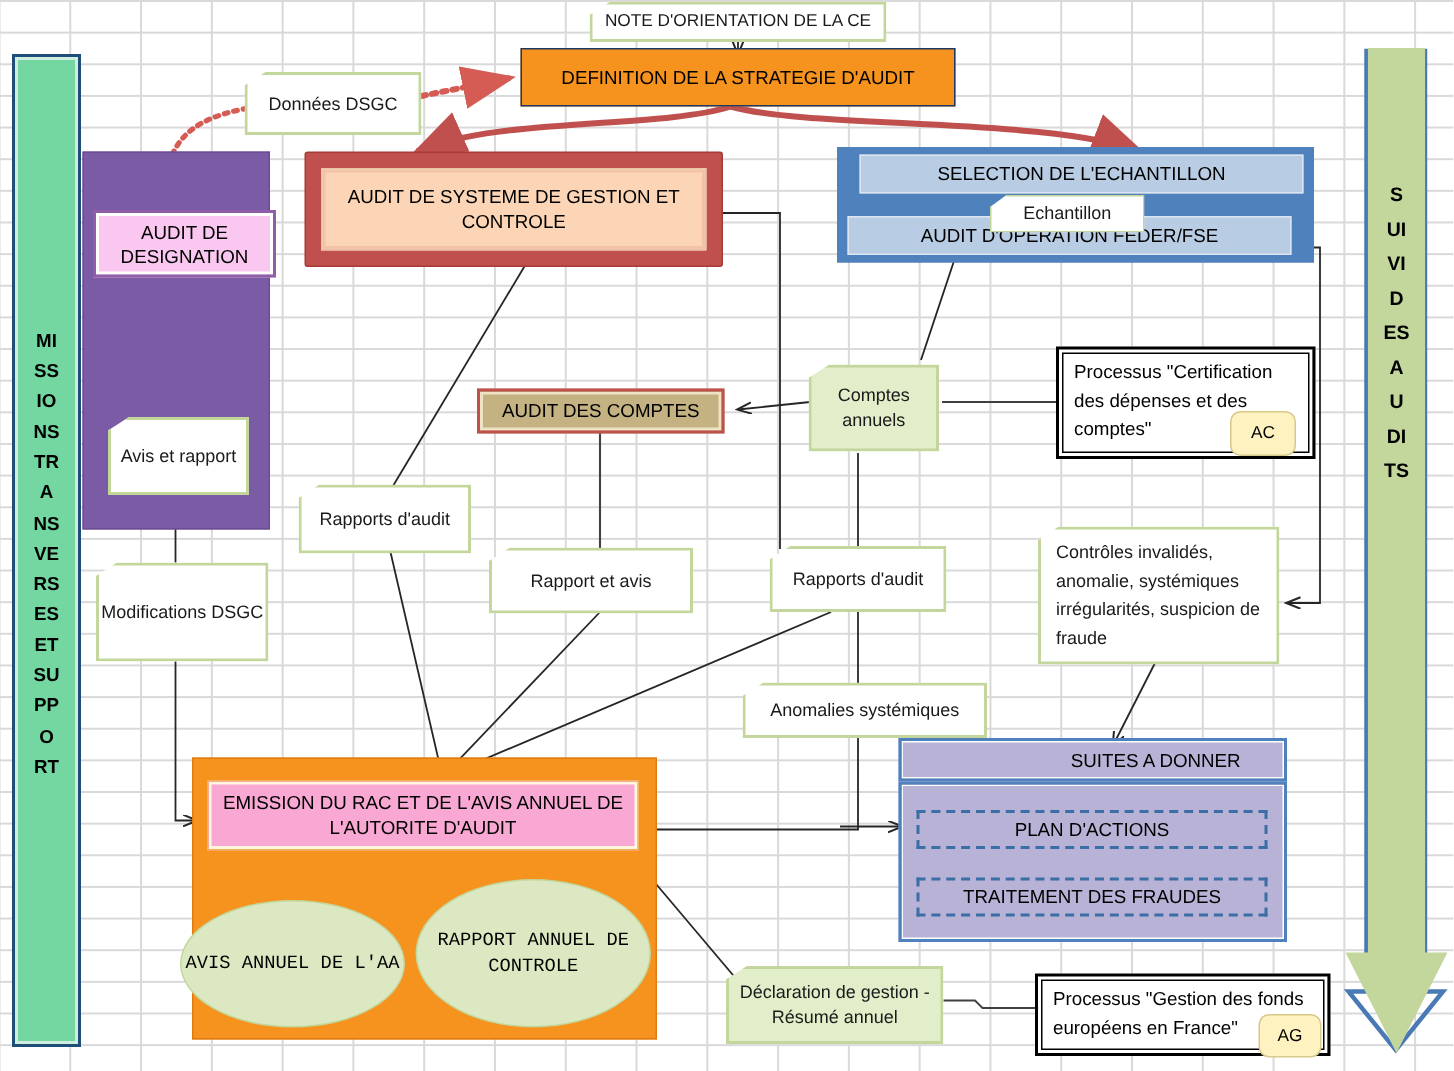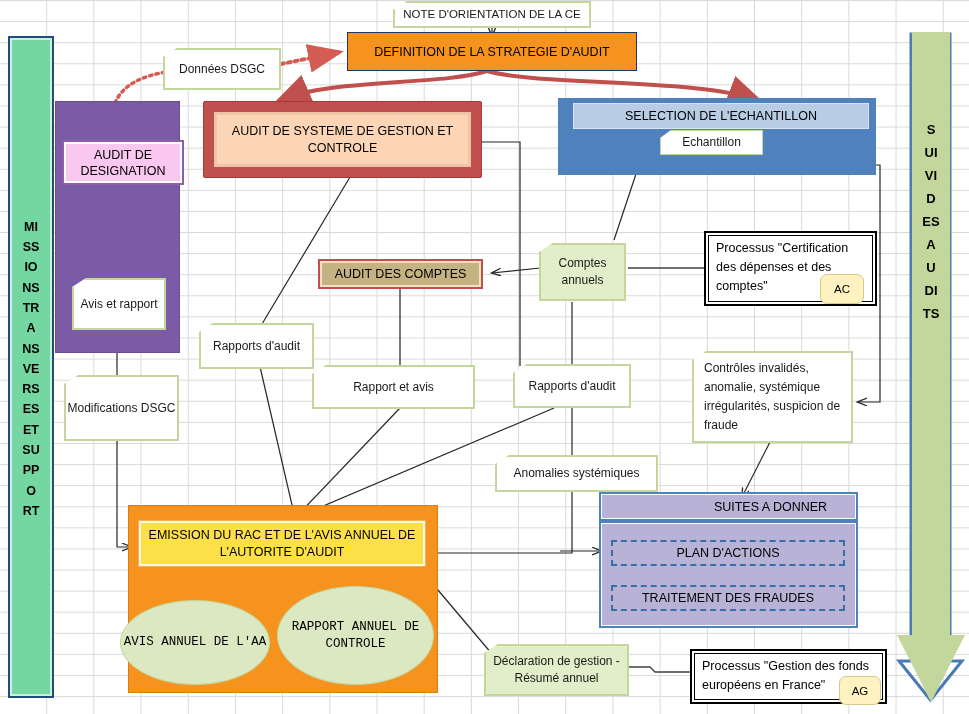--- a/index.html
+++ b/index.html
@@ -65,21 +65,21 @@
   .box-blue .inner{background:#b8cce4;border:1px solid #dbe5f1;color:#000;font-size:12.5px;}
 
   .box-tan{background:#c4b283;border:2px solid #c0504d;box-shadow:inset 0 0 0 2px #efe3c6;}
   .box-tan .lbl{display:flex;align-items:center;justify-content:center;width:100%;height:100%;font-size:12.5px;color:#000;}
 
   .box-purple{background:#7b5ba6;border:1px solid #6a4d92;}
   .box-pink{background:#f9c7f0;border:2px solid #8e5fa8;box-shadow:inset 0 0 0 2px #ffffff;}
   .box-pink .lbl{display:flex;align-items:center;justify-content:center;text-align:center;width:100%;height:100%;font-size:12.5px;line-height:16px;color:#000;}
 
   .box-bigorange{background:#f5931e;border:1px solid #e07b12;}
-  .box-yellow{background:#fde047;border:1px solid #f2b15c;box-shadow:inset 0 0 0 2px #fff6de;}
+  .box-yellow{background:#f9a8d4;border:1px solid #f2b15c;box-shadow:inset 0 0 0 2px #fff6de;}
   .box-yellow .lbl{display:flex;align-items:center;justify-content:center;text-align:center;width:100%;height:100%;font-size:12.5px;line-height:17px;color:#000;}
 
   .box-lav{background:#b8b3d6;border:2px solid #4f81bd;box-shadow:inset 0 0 0 1px #ffffff;}
   .box-lav .lbl{display:flex;align-items:center;justify-content:center;width:100%;height:100%;font-size:12.5px;color:#000;margin-left:42px;}
   .box-lavpanel{background:#b8b3d6;border:2px solid #4f81bd;box-shadow:inset 0 0 0 1px #ffffff;}
   .dashbox{
     position:absolute;box-sizing:border-box;
     background:#b8b3d6;border:2px dashed #3a6ea5;
     display:flex;align-items:center;justify-content:center;
     font-size:12.5px;color:#000;
@@ -222,20 +222,23 @@
 <div class="node box-red outer" style="left:203px;top:101px;width:279px;height:77px;">
   <div class="inner" style="left:10px;top:10px;right:10px;bottom:10px;width:auto;height:auto;padding:0 6px;">
     <span>AUDIT DE SYSTEME DE GESTION ET CONTROLE</span>
   </div>
 </div>
 
 <div class="node box-blue outer" style="left:558px;top:98px;width:318px;height:77px;">
   <div class="inner" style="left:14px;top:4px;right:6px;height:26px;width:auto;">
     <span>SELECTION DE L'ECHANTILLON</span>
   </div>
+  <div class="inner" style="left:6px;top:45px;right:14px;height:26px;width:auto;">
+    <span>AUDIT D'OPERATION  FEDER/FSE</span>
+  </div>
 </div>
 
 <div class="doc" style="left:660px;top:130px;width:103px;height:25px;border:1px solid #c3d69b;clip-path:polygon(11px 0,100% 0,100% 100%,0 100%,0 8px);">
   <span>Echantillon</span>
 </div>
 
 <div class="node box-purple outer" style="left:55px;top:101px;width:125px;height:252px;">
 </div>
 <div class="node box-pink" style="left:62px;top:140px;width:122px;height:45px;">
   <span class="lbl">AUDIT DE DESIGNATION</span>
@@ -259,30 +262,30 @@
 
 <div class="proc" style="left:704px;top:231px;width:173px;height:75px;">
   <span class="txt">Processus "Certification des dépenses et des comptes"</span>
   <span class="badge" style="left:114px;top:41px;width:42px;height:28px;">AC</span>
 </div>
 
 <div class="doc" style="left:199px;top:323px;width:115px;height:46px;">
   <span>Rapports d'audit</span>
 </div>
 
-<div class="doc" style="left:312px;top:365px;width:163px;height:44px;justify-content:center;">
+<div class="doc" style="left:326px;top:365px;width:136px;height:44px;justify-content:center;">
   <span>Rapport  et avis</span>
 </div>
 
 <div class="doc" style="left:513px;top:364px;width:118px;height:44px;">
   <span>Rapports d'audit</span>
 </div>
 
 <div class="doc alignleft" style="left:692px;top:351px;width:161px;height:92px;line-height:19px;">
-  <span>Contrôles invalidés, anomalie, systémique irrégularités, suspicion de fraude</span>
+  <span>Contrôles invalidés, anomalie, systémiques irrégularités, suspicion de fraude</span>
 </div>
 
 <div class="doc" style="left:495px;top:455px;width:163px;height:37px;">
   <span>Anomalies systémiques</span>
 </div>
 
 <div class="node box-lav" style="left:599px;top:492px;width:259px;height:29px;">
   <span class="lbl">SUITES A DONNER</span>
 </div>
 <div class="node box-lavpanel" style="left:599px;top:521px;width:259px;height:107px;">

